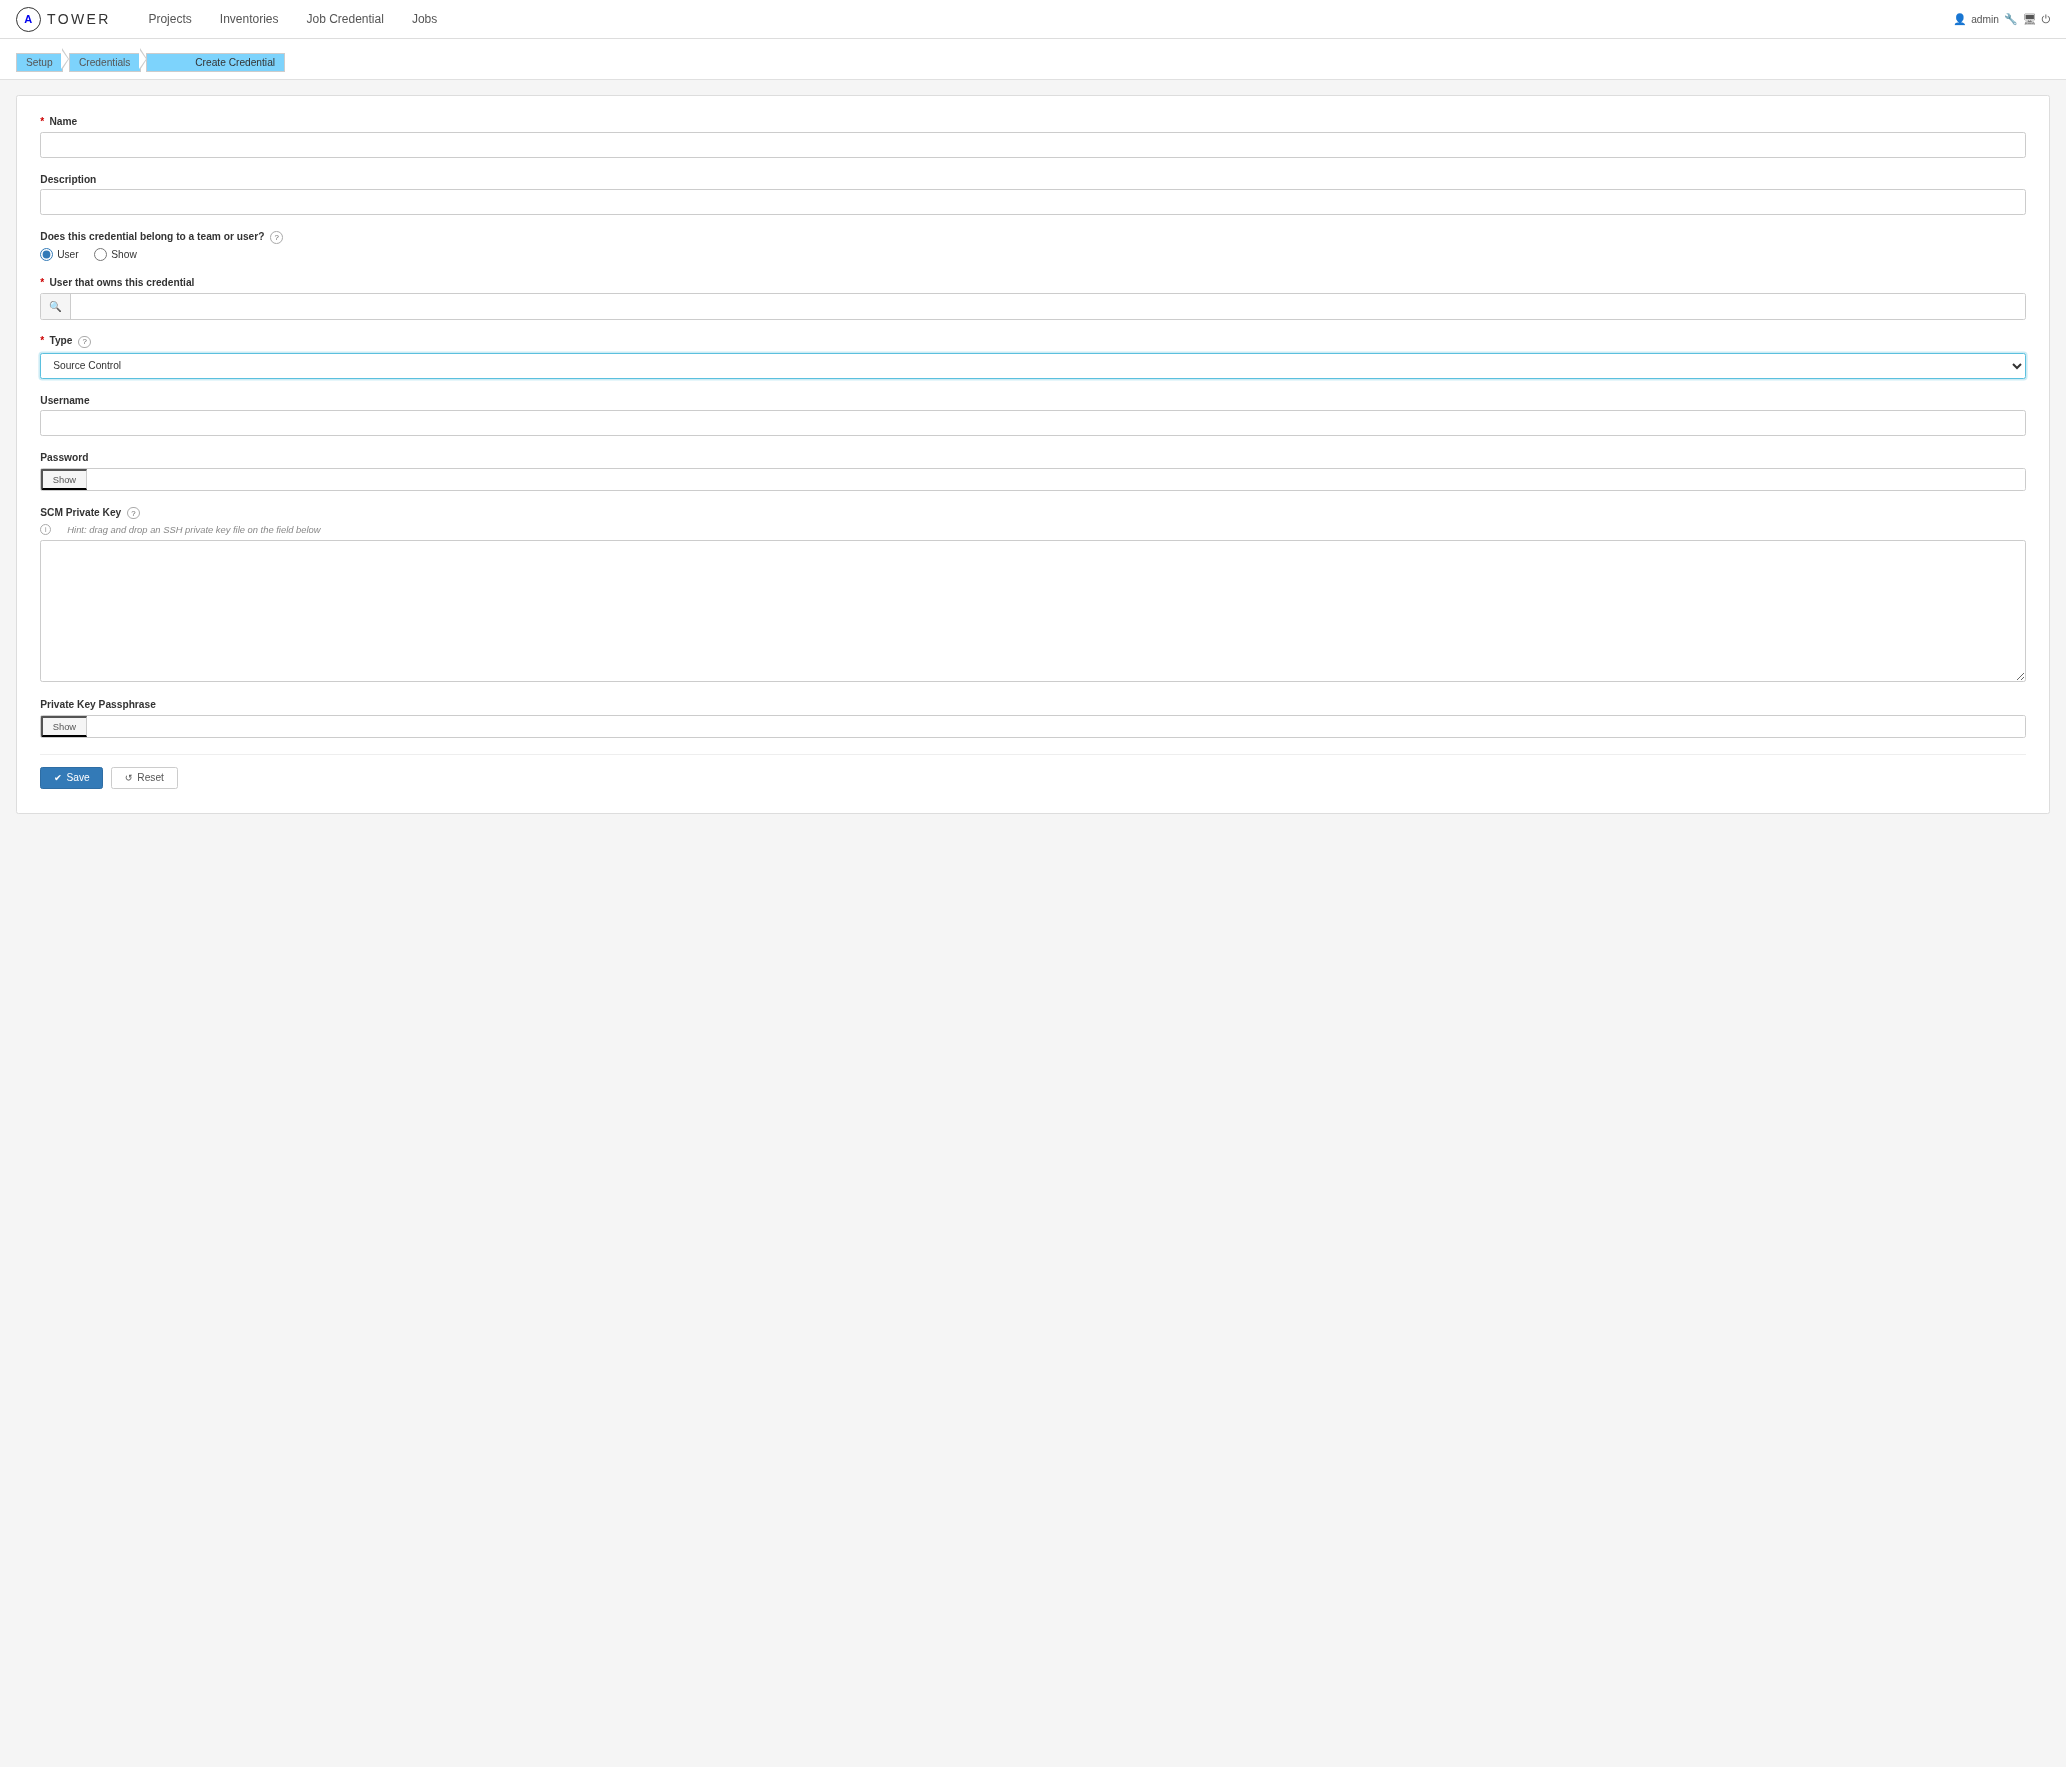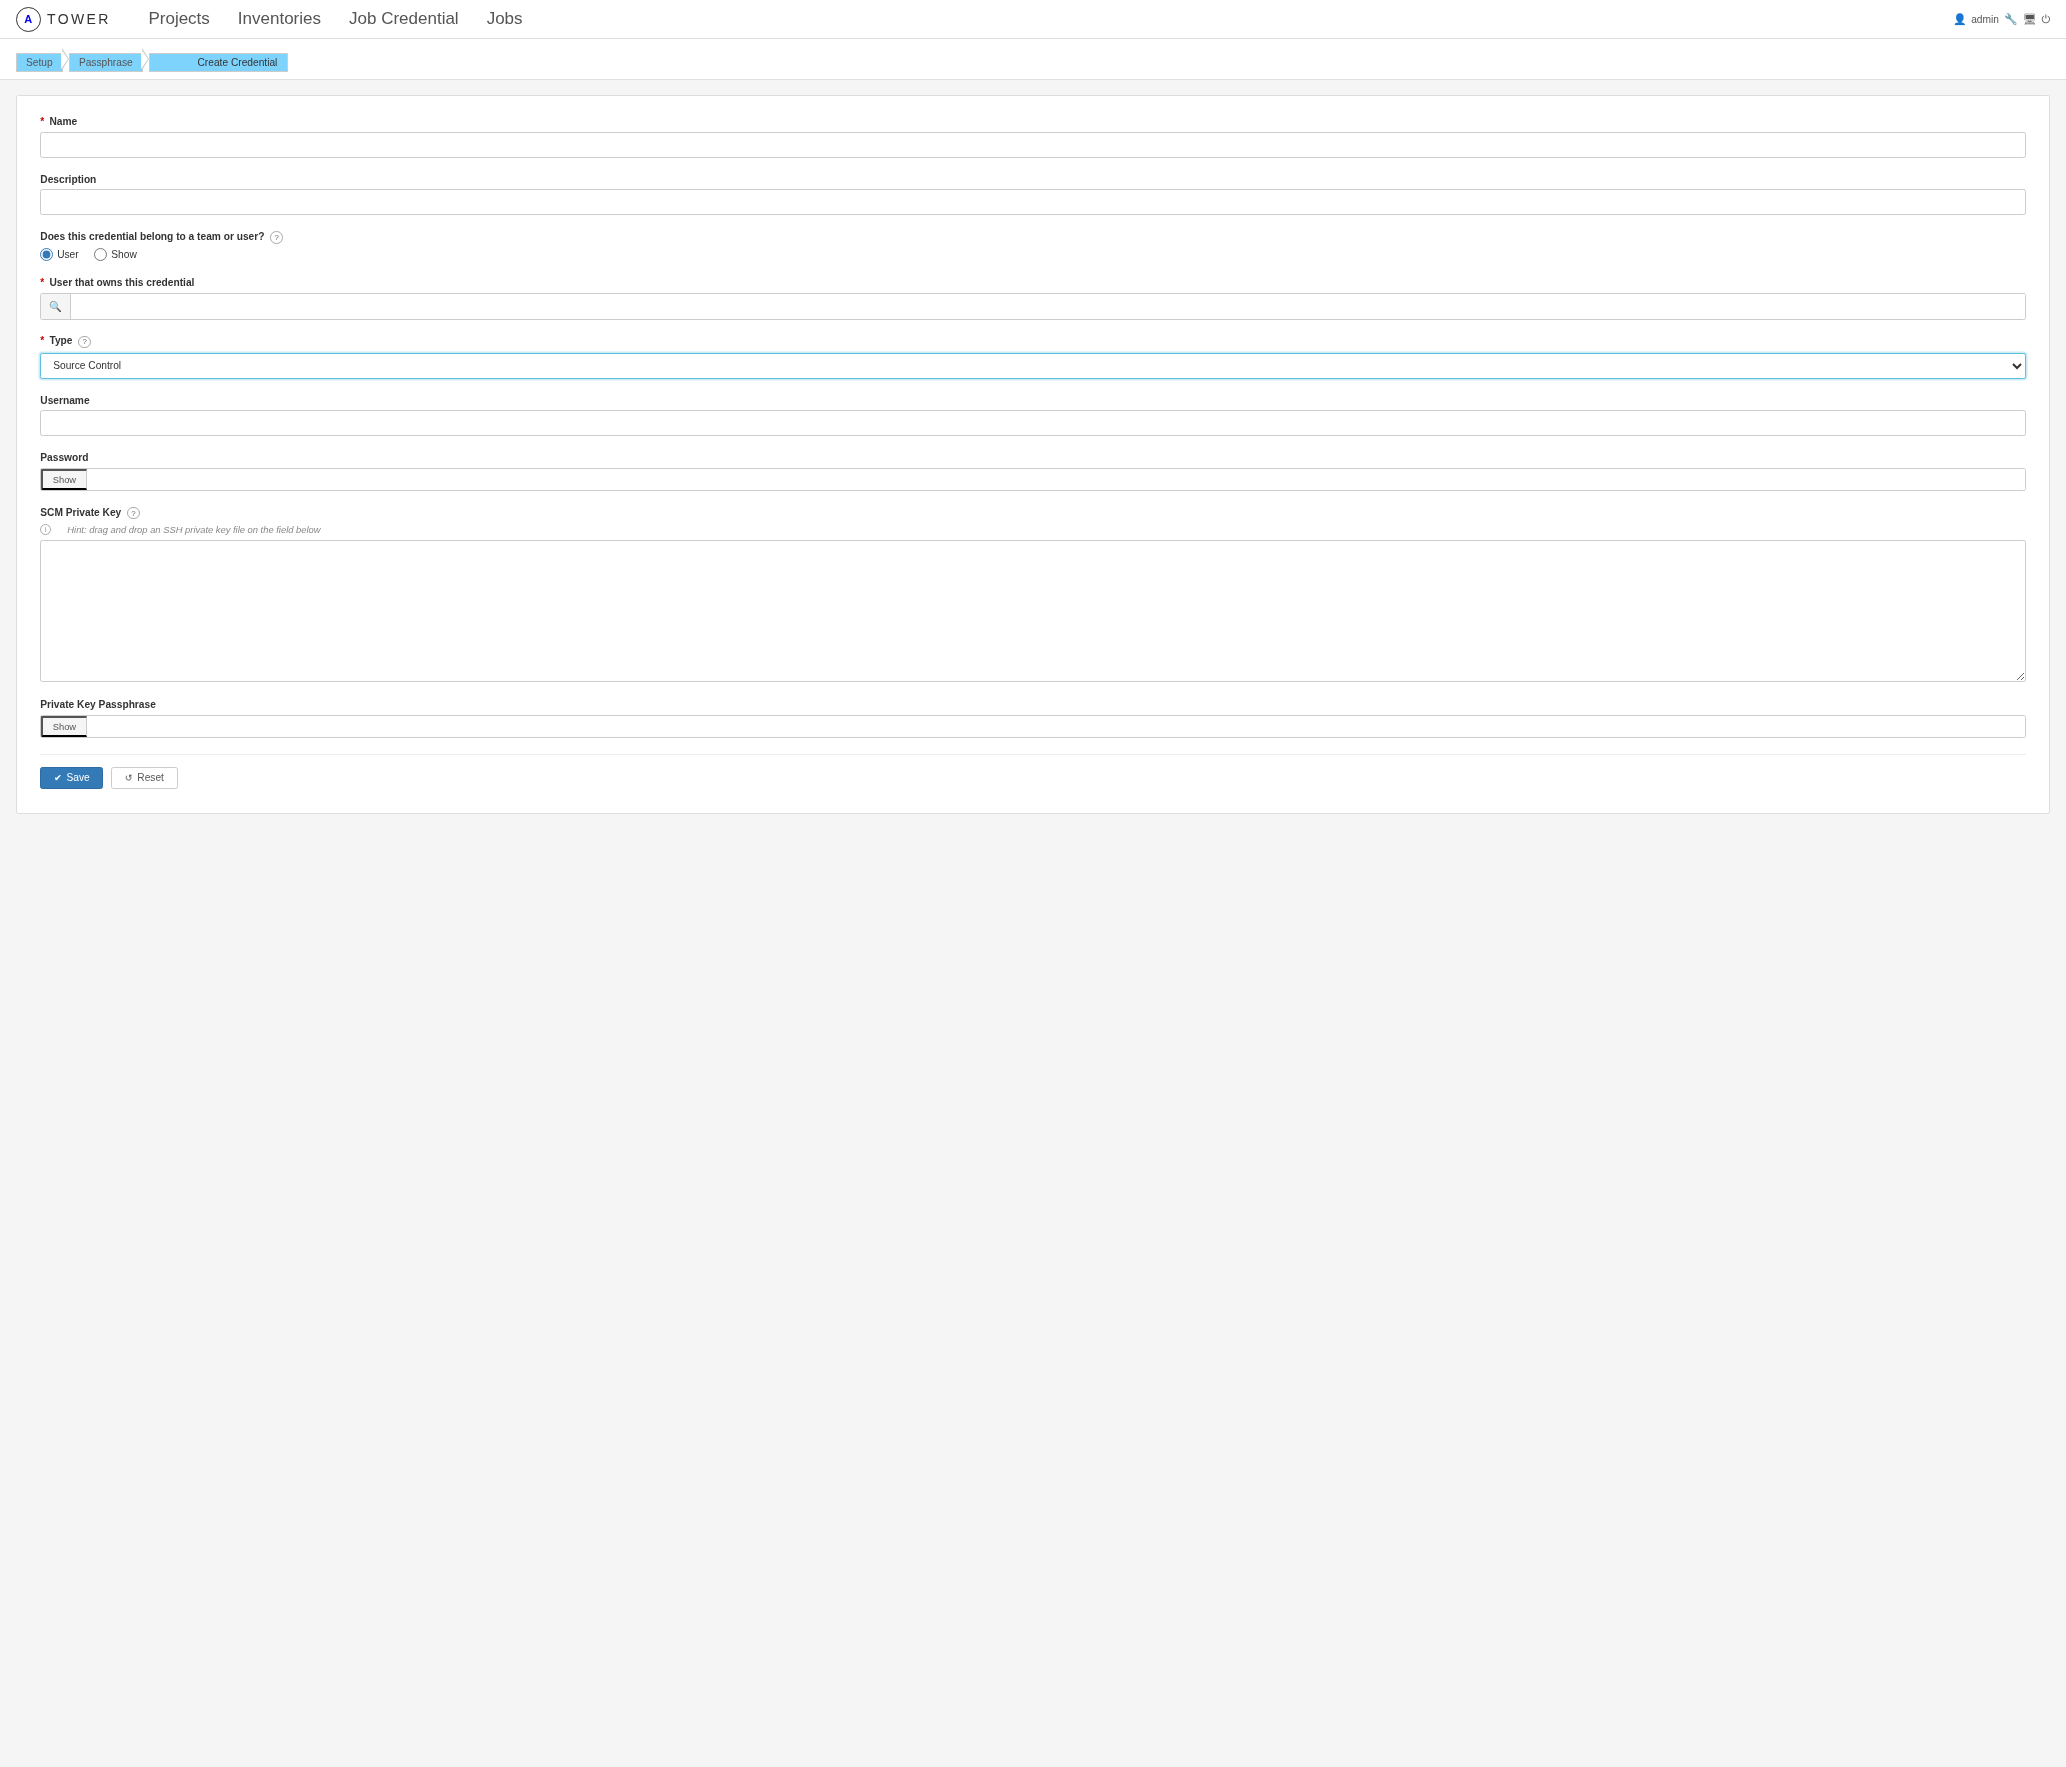--- a/index.html
+++ b/index.html
@@ -48,21 +48,21 @@
       display: flex;
       gap: 0;
       flex: 1;
     }
     .nav-item {
       padding: 0 14px;
       height: 39px;
       display: flex;
       align-items: center;
       cursor: pointer;
-      font-size: 17px;
+      font-size: 12px;
       color: #555;
       text-decoration: none;
     }
     .navbar-right {
       display: flex;
       align-items: center;
       gap: 5px;
       margin-left: auto;
     }
     .navbar-right-item {
@@ -358,21 +358,21 @@
     </div>
   </div>
 </nav>
 
 <div class="breadcrumb-bar">
   <div class="breadcrumb-item">
     <a href="#">Setup</a>
   </div>
   <div class="breadcrumb-separator"></div>
   <div class="breadcrumb-item">
-    <a href="#">Passphrase</a>
+    <a href="#">Credentials</a>
   </div>
   <div class="breadcrumb-separator"></div>
   <div class="breadcrumb-item active">
     <a href="#" style="font-weight:normal;padding-left:48px;">Create Credential</a>
   </div>
 </div>
 
 <div class="main-content">
   <div class="form-card">
 

